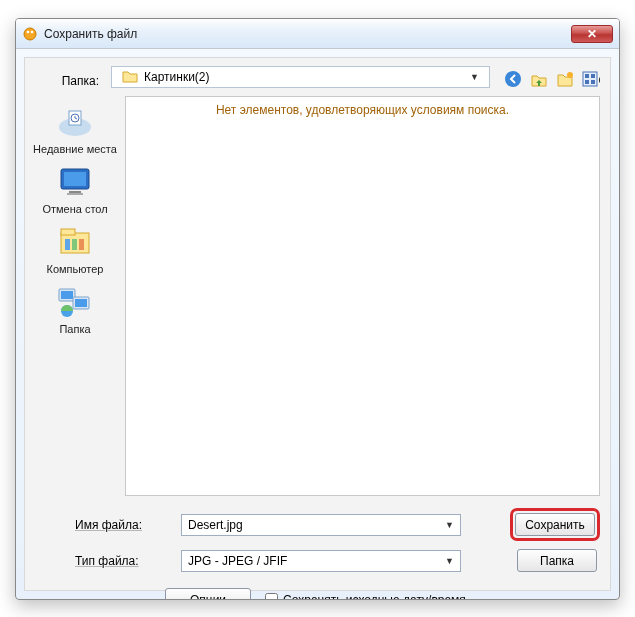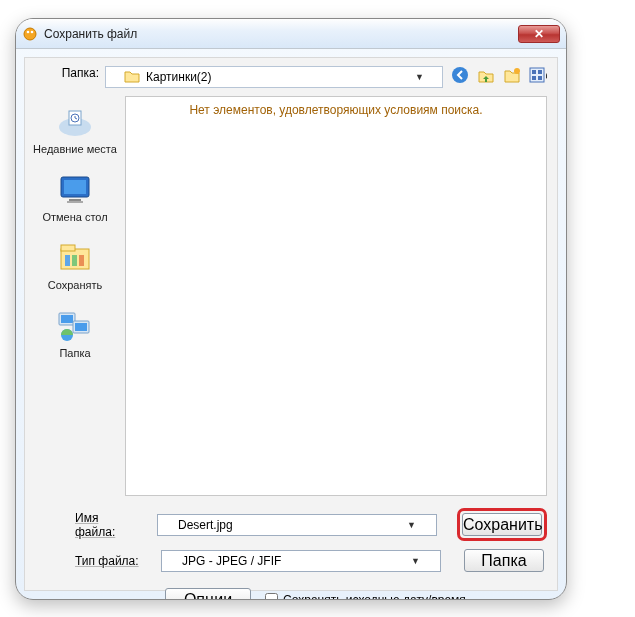--- a/index.html
+++ b/index.html
@@ -1,68 +1,68 @@
 <!DOCTYPE html>
 <html><head>
   <meta charset="utf-8">
   <style>
     * { box-sizing: border-box; margin: 0; padding: 0; font-family: "Segoe UI", Tahoma, sans-serif; font-size: 12px; }
     body { background: #fff; width: 635px; height: 617px; position: relative; }
     .dialog {
-      position: absolute; left: 15px; top: 18px; width: 552px; height: 582px;
-      border: 1px solid #888; border-radius: 18px; overflow: hidden;
+      position: absolute; left: 15px; top: 18px; width: 605px; height: 582px;
+      border: 1px solid #888; border-radius: 4px; overflow: hidden;
       box-shadow: 0 6px 18px rgba(0,0,0,0.25);
       background: linear-gradient(#f4f9fe, #e8f1fb);
     }
     .titlebar {
       height: 30px; display: flex; align-items: center; padding: 0 6px;
       background: linear-gradient(#fefefe, #e8f1fb 40%, #d9e8f8);
       border-bottom: 1px solid #c0c8d0;
     }
     .titlebar .title-icon { width: 16px; height: 16px; margin-right: 6px; display: inline-flex; align-items: center; justify-content: center; }
     .titlebar .title-text { color: #222; flex: 1; }
     .close-btn {
       width: 42px; height: 18px; border-radius: 3px; border: 1px solid #9e2b2b;
       background: linear-gradient(#e89b98, #c9524f 45%, #b83431 55%, #cf5a57);
       display: flex; align-items: center; justify-content: center; color: #fff;
       font-weight: bold; font-size: 11px; cursor: pointer;
     }
     .content { position: absolute; left: 8px; right: 8px; top: 38px; bottom: 8px; background: #f3f3f3; border: 1px solid #d8d8d8; }
     
-    .toprow { display: flex; align-items: flex-start; padding: 8px 10px; }
+    .toprow { display: flex; align-items: flex-end; gap: 6px; padding: 8px 10px; }
     .toprow .lbl { width: 70px; text-align: right; padding-right: 6px; }
     .folder-dd {
       flex: 1; height: 22px; border: 1px solid #b7c5d6; background: #fff;
-      display: flex; align-items: center; padding: 0 18px; gap: 6px; cursor: pointer;
+      display: flex; align-items: center; padding: 0 10px; gap: 6px; cursor: pointer;
     }
     .folder-dd .dd-arrow { margin-left: auto; font-size: 9px; color: #333; }
     .nav-icons { display: flex; gap: 8px; padding-left: 8px; }
     .nav-icons .ico { width: 18px; height: 18px; cursor: pointer; display: inline-flex; align-items: center; justify-content: center; }
     
     .midarea { display: flex; height: 400px; }
-    .placesbar { width: 100px; padding: 6px 0; display: flex; flex-direction: column; align-items: center; gap: 14px; }
+    .placesbar { width: 100px; padding: 6px 0; display: flex; flex-direction: column; align-items: center; gap: 6px; }
     .place { width: 88px; text-align: center; cursor: pointer; }
     .place .pic { width: 42px; height: 38px; margin: 0 auto 3px; display: flex; align-items: center; justify-content: center; }
     .place .lbl { font-size: 11px; color: #222; line-height: 13px; }
     
     .filelist { flex: 1; background: #fff; border: 1px solid #c8c8c8; margin: 0 10px 0 0; position: relative; }
     .empty-msg { text-align: center; color: #a16207; padding-top: 6px; }
     
     .bottom { padding: 6px 10px 10px; }
-    .row { display: flex; align-items: center; gap: 20px; margin: 6px 0; }
+    .row { display: flex; align-items: center; gap: 26px; margin: 6px 0; }
     .row .lbl { width: 120px; text-align: left; padding-left: 40px; text-decoration: underline; text-decoration-color: rgba(0,0,0,0.25); }
     .row .ctrl { flex: 1; }
     .combo {
       width: 280px; height: 22px; border: 1px solid #9eadc0; background: #fff;
-      display: flex; align-items: center; padding: 0 20px; cursor: pointer;
+      display: flex; align-items: center; padding: 0 6px; cursor: pointer;
     }
     .combo .dd-arrow { margin-left: auto; font-size: 9px; color: #333; }
     .btn {
       width: 80px; height: 23px; border: 1px solid #8c98a6; background: linear-gradient(#fefefe, #e6e6e6);
-      border-radius: 3px; cursor: pointer; font-size: 16px;
+      border-radius: 3px; cursor: pointer; font-size: 12px;
     }
     .save-highlight {
       border: 3px solid #d9292e; border-radius: 7px; padding: 2px;
     }
     .opt-row { display: flex; align-items: center; gap: 14px; padding: 8px 0 0 130px; }
     .opt-row .btn { width: 86px; }
     .checkbox-wrap { display: flex; align-items: center; gap: 5px; cursor: pointer; }
     .checkbox-wrap input { width: 13px; height: 13px; }
   </style>
 </head>
@@ -154,21 +154,21 @@
         <div class="place">
           <div class="pic">
             <svg width="40" height="36">
                 <rect x="6" y="10" width="28" height="20" fill="#ffe79a" stroke="#d4a92c"></rect>
                 <rect x="6" y="6" width="14" height="6" fill="#ffe79a" stroke="#d4a92c"></rect>
                 <rect x="10" y="16" width="5" height="11" fill="#5fa6e8"></rect>
                 <rect x="17" y="16" width="5" height="11" fill="#7fc77a"></rect>
                 <rect x="24" y="16" width="5" height="11" fill="#ea8f55"></rect>
               </svg>
           </div>
-          <div class="lbl">Сохранять</div>
+          <div class="lbl">Компьютер</div>
         </div>
         <div class="place">
           <div class="pic">
             <svg width="40" height="36">
                 <rect x="4" y="6" width="16" height="12" rx="1" fill="#d8e6f3" stroke="#7aa3cc"></rect>
                 <rect x="6" y="8" width="12" height="8" fill="#4a9ceb"></rect>
                 <rect x="18" y="14" width="16" height="12" rx="1" fill="#d8e6f3" stroke="#7aa3cc"></rect>
                 <rect x="20" y="16" width="12" height="8" fill="#4a9ceb"></rect>
                 <circle cx="12" cy="28" r="6" fill="#4aa3e8"></circle>
                 <path d="M6 28a6 6 0 0112 0" fill="#6fc26a"></path>

